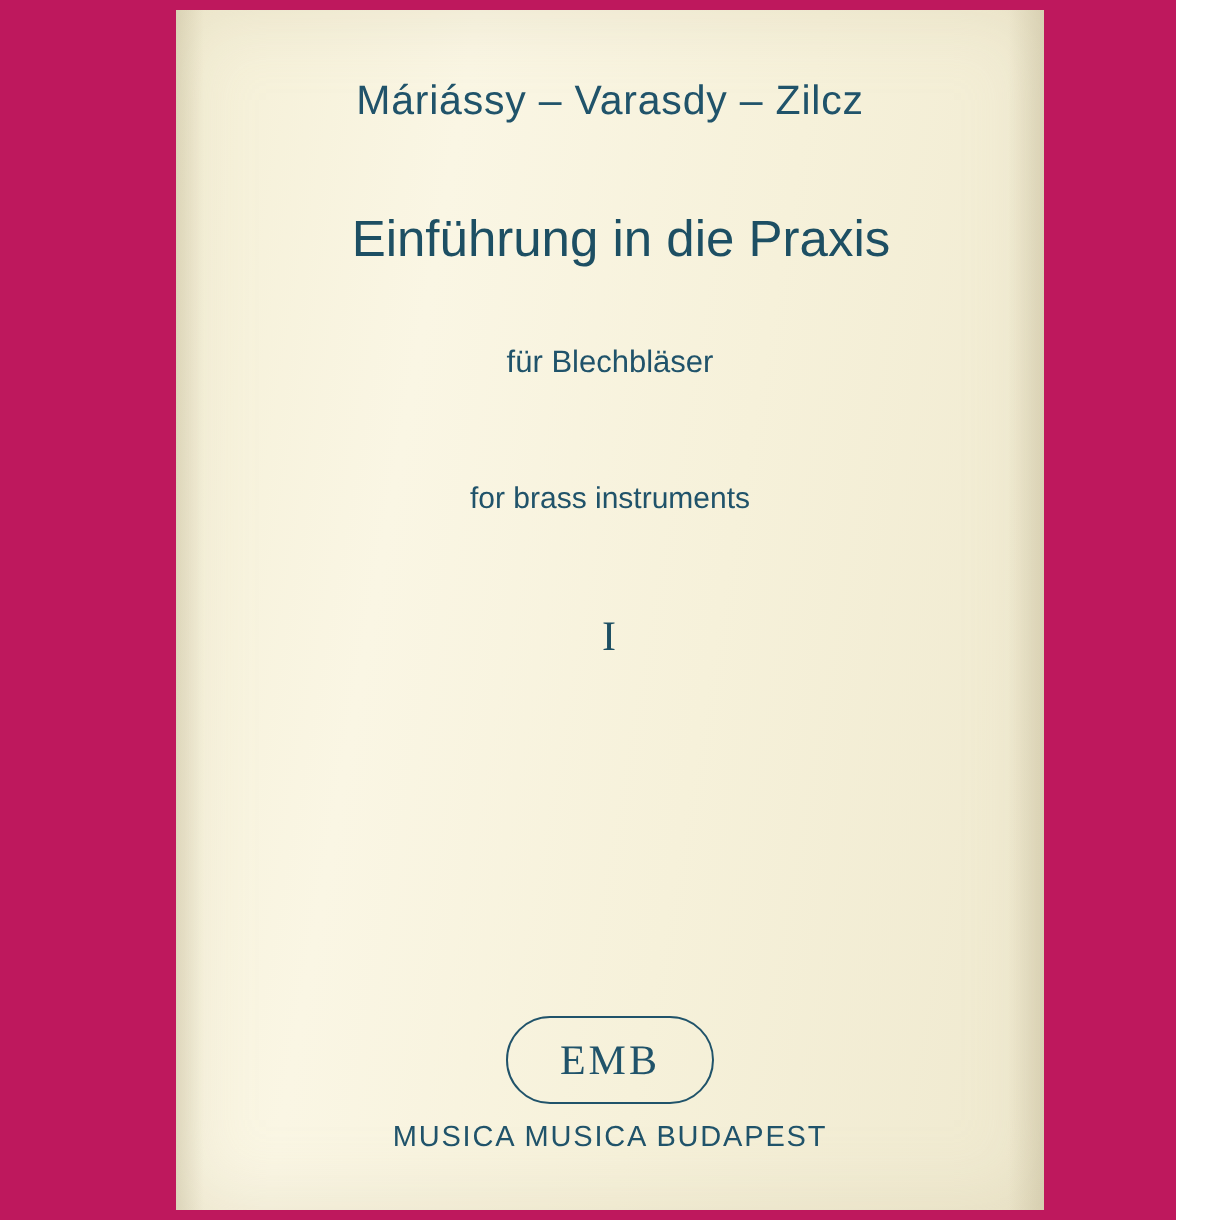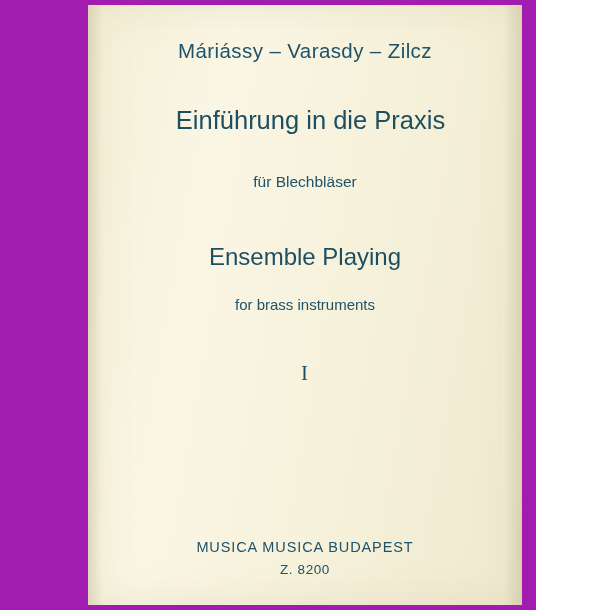--- a/index.html
+++ b/index.html
@@ -8,23 +8,23 @@
     background: #ffffff;
   }
   body {
     width: 610px;
     height: 610px;
     font-family: "Liberation Sans", sans-serif;
     overflow: hidden;
   }
   #page {
     position: relative;
-    width: 536px;
+    width: 588px;
     height: 610px;
-    background: #a21caf;
+    background: #be185d;
   }
   
   #cover {
     position: absolute;
     left: 88px;
     top: 5px;
     width: 434px;
     height: 600px;
     background: #f7f2dd;
     background-image: linear-gradient(100deg, #f4efd6 0%, #faf6e4 28%, #f6f1da 60%, #efe9cf 100%);
@@ -131,26 +131,27 @@
 
     <div class="authors">Máriássy – Varasdy – Zilcz</div>
 
     <div class="title-de">
       <span class="line">Einführung in die Praxis</span>
     </div>
 
     <div class="subtitle-de">für Blechbläser</div>
 
     <div class="title-en">
-      <span class="line">Ensemble Playing</span>
     </div>
 
     <div class="subtitle-en">for brass instruments</div>
 
     <div class="volume">I</div>
 
     <div class="publisher-block">
+      <div class="emb-logo">
+        <span>EMB</span>
+      </div>
       <div class="publisher-name">MUSICA MUSICA BUDAPEST</div>
-      <div class="plate-number">Z. 8200</div>
     </div>
 
   </div>
 </div>
 
 </body></html>

